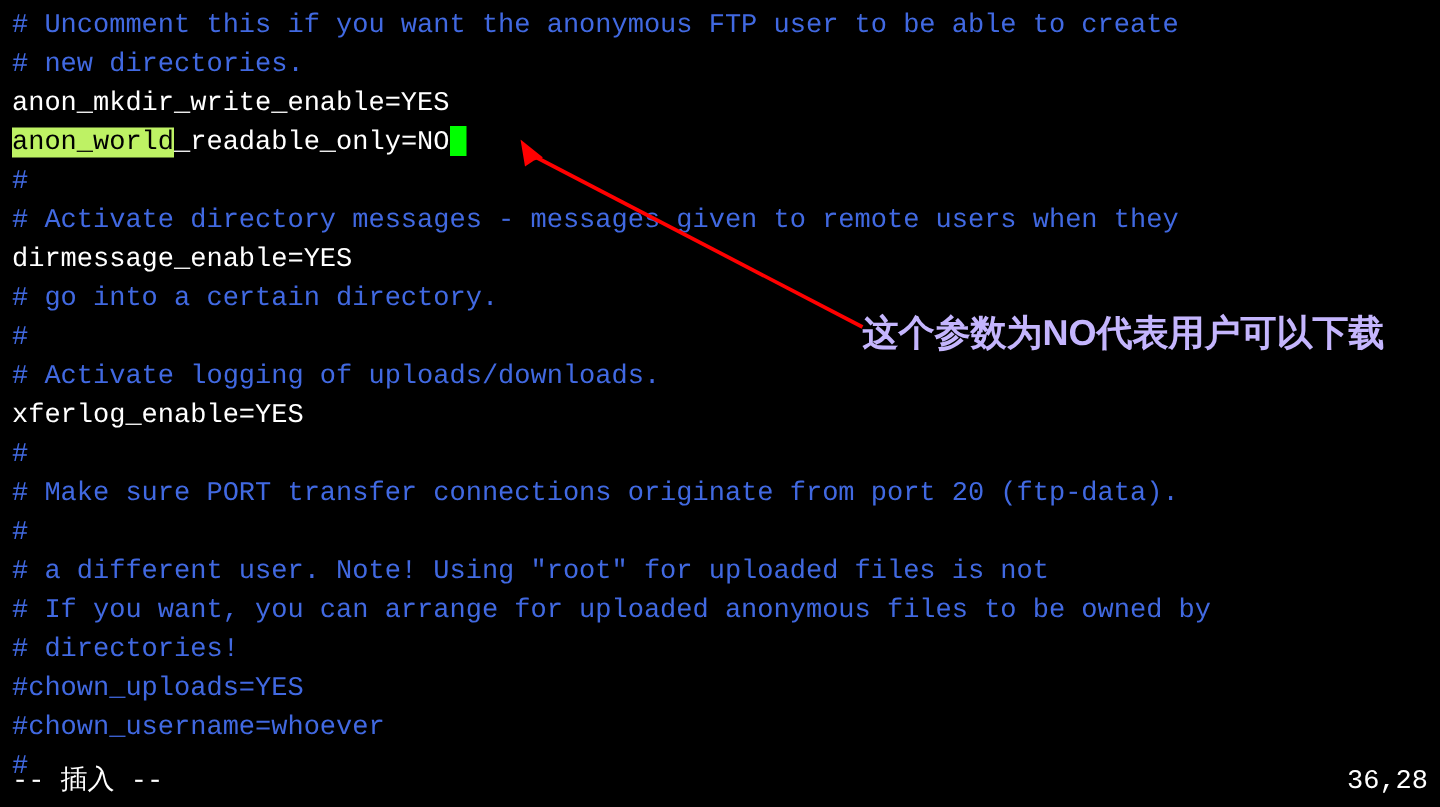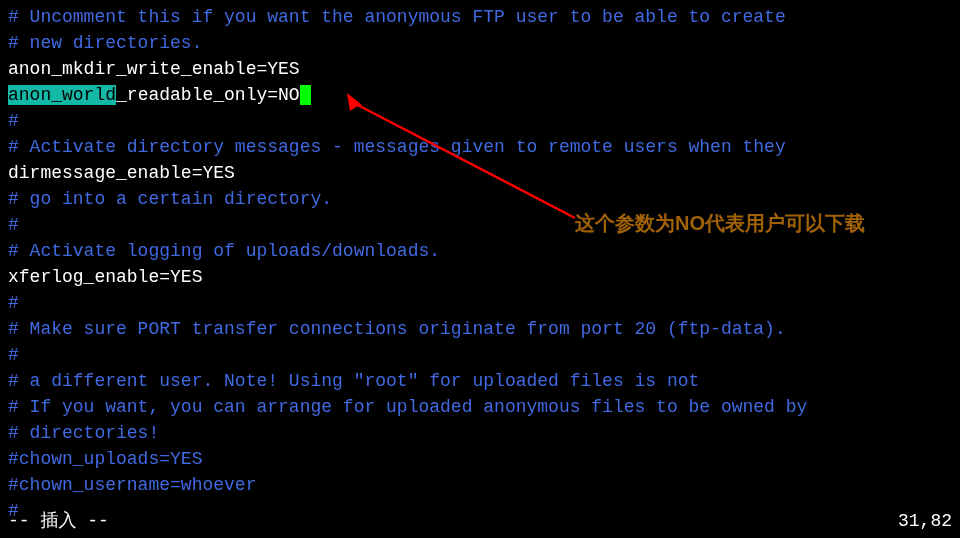--- a/index.html
+++ b/index.html
@@ -23,35 +23,35 @@
       white-space: pre;
       height: 26px;
     }
     .comment {
       color: #4169E1;
     }
     .white {
       color: #ffffff;
     }
     .highlight {
-      background: #14b8a6;
+      background: #bef264;
       color: #000000;
     }
     .cursor {
       background: #00ff00;
       display: inline-block;
       width: 11px;
       height: 20px;
       vertical-align: middle;
     }
     .annotation {
       position: absolute;
-      color: #a16207;
+      color: #c4b5fd;
       font-family: 'SimSun', 'Microsoft YaHei', sans-serif;
-      font-size: 20px;
+      font-size: 24px;
       font-weight: bold;
     }
     .arrow-svg {
       position: absolute;
       pointer-events: none;
     }
     .status-bar {
       position: absolute;
       bottom: 4px;
       left: 8px;
@@ -97,14 +97,14 @@
     </marker>
   </defs>
   <line x1="235" y1="125" x2="10" y2="8" stroke="#ff0000" stroke-width="2.5"></line>
   <polygon points="5,0 20,12 14,14 8,18" fill="#ff0000" transform="translate(2,0)"></polygon>
 </svg>
 
 <div class="annotation" style="left:575px;top:210px;">这个参数为NO代表用户可以下载</div>
 
 <div class="status-bar">
   <span class="status-left">-- 插入 --</span>
-  <span>31,82</span>
+  <span>36,28</span>
 </div>
 
 </body></html>

